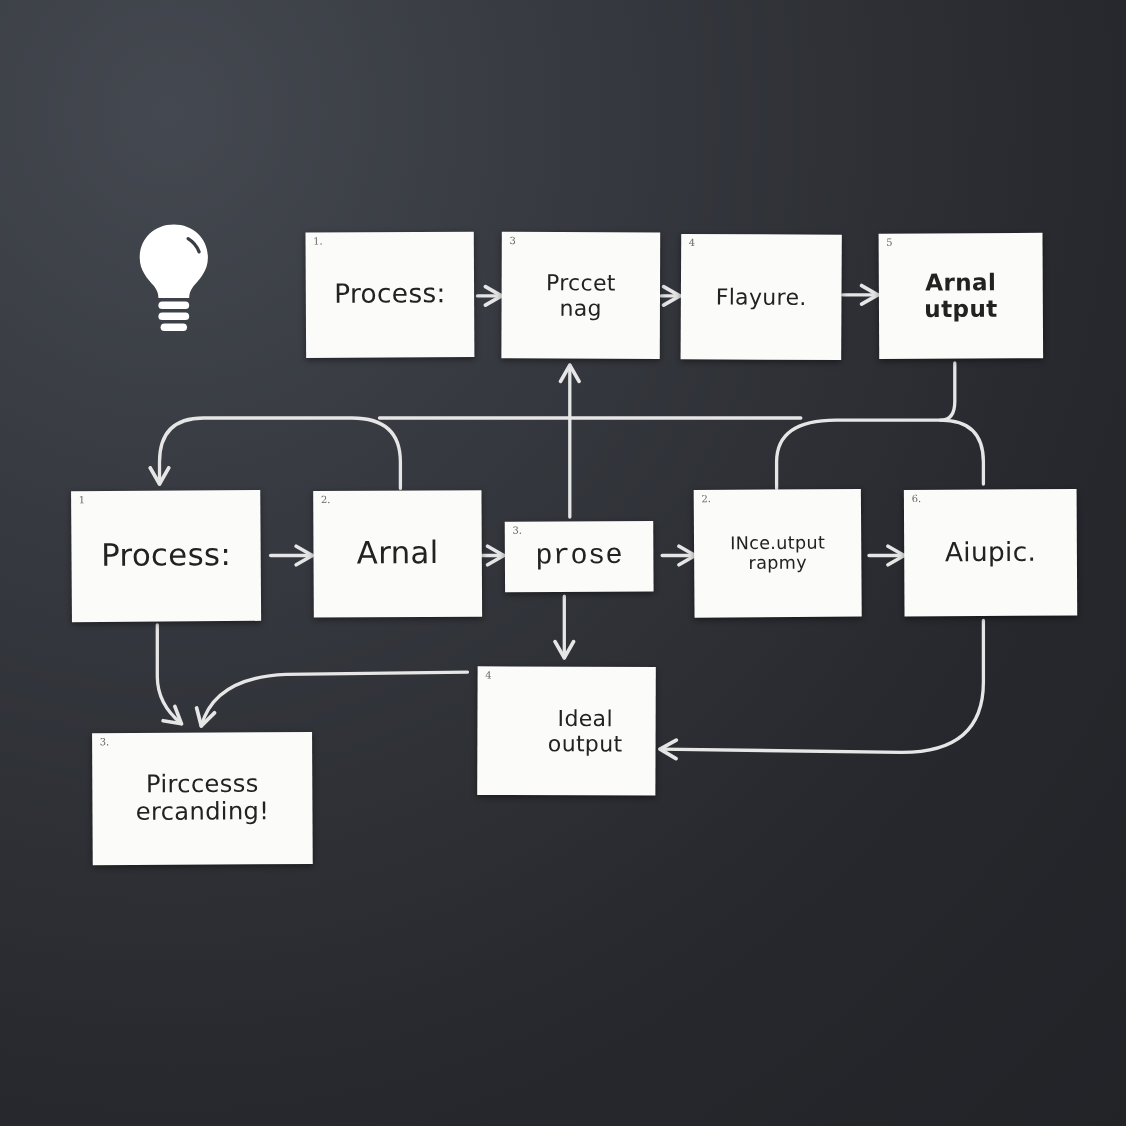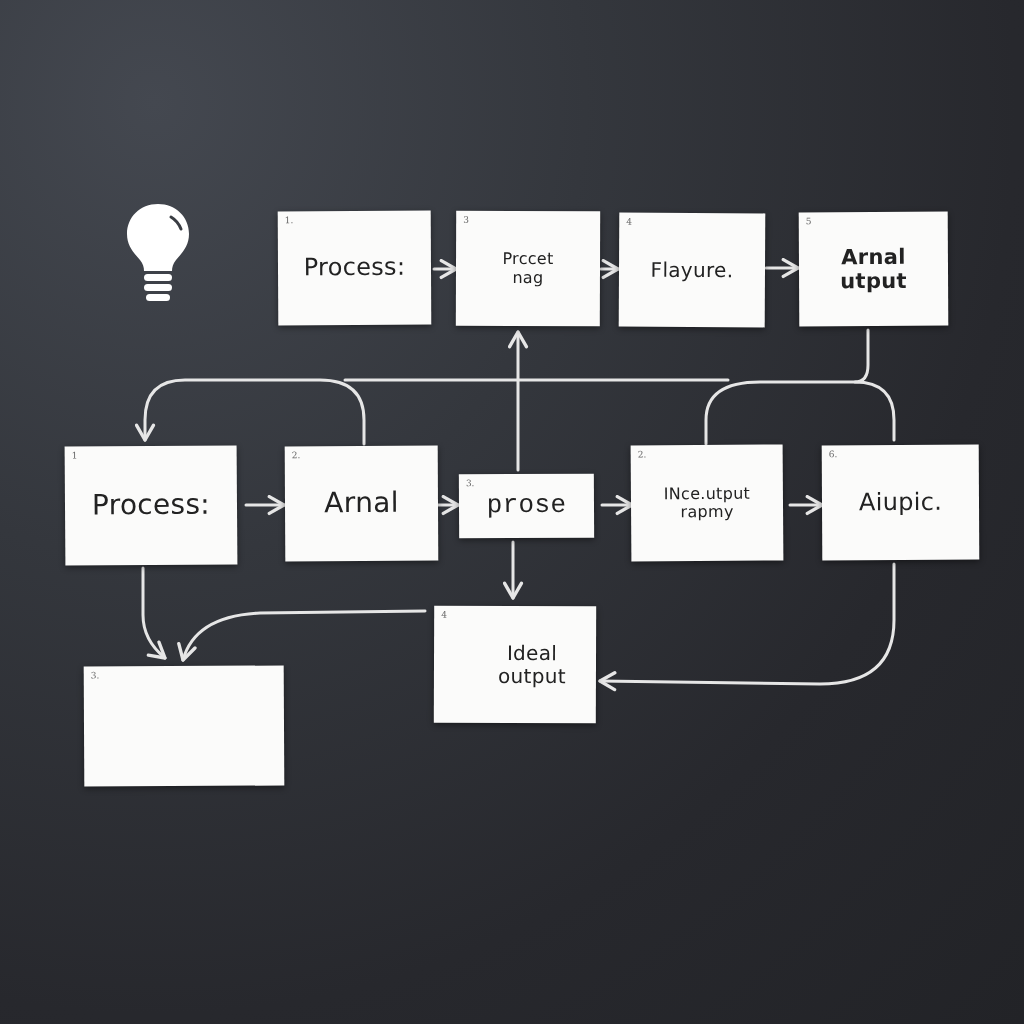--- a/index.html
+++ b/index.html
@@ -108,21 +108,21 @@
     <rect x="20" y="84" width="28" height="7" rx="3.5" fill="#ffffff"></rect>
     <rect x="22" y="94" width="24" height="7" rx="3.5" fill="#ffffff"></rect>
   </svg>
 
   <div class="card" style="left:278px;top:211px;width:153px;height:114px;transform:rotate(-0.3deg);">
     <span class="num">1.</span>
     <span class="label" style="font-size:24px;">Process:</span>
   </div>
   <div class="card" style="left:456px;top:211px;width:144px;height:115px;transform:rotate(0.2deg);">
     <span class="num">3</span>
-    <span class="label" style="font-size:16px;">Prccet
+    <span class="label" style="font-size:20px;">Prccet
   nag</span>
   </div>
   <div class="card" style="left:619px;top:213px;width:146px;height:114px;transform:rotate(0.3deg);">
     <span class="num">4</span>
     <span class="label" style="font-size:20px;">Flayure.</span>
   </div>
   <div class="card" style="left:799px;top:212px;width:149px;height:114px;transform:rotate(-0.3deg);">
     <span class="num">5</span>
     <span class="label" style="font-size:21px;font-weight:bold;">Arnal
 utput</span>
@@ -145,20 +145,22 @@
     <span class="label" style="font-size:16px;">INce.utput
   rapmy</span>
   </div>
   <div class="card" style="left:822px;top:445px;width:157px;height:115px;transform:rotate(-0.3deg);">
     <span class="num">6.</span>
     <span class="label" style="font-size:24px;text-align:center;">Aiupic.</span>
   </div>
 
   <div class="card" style="left:84px;top:666px;width:200px;height:120px;transform:rotate(-0.3deg);">
     <span class="num">3.</span>
+    <span class="label" style="font-size:22px;">Pirccesss
+ercanding!</span>
   </div>
   <div class="card" style="left:434px;top:606px;width:162px;height:117px;transform:rotate(0.2deg);">
     <span class="num">4</span>
     <span class="label" style="font-size:20px;margin-left:34px;">Ideal
 output</span>
   </div>
 
 </div>
 
 </body></html>

